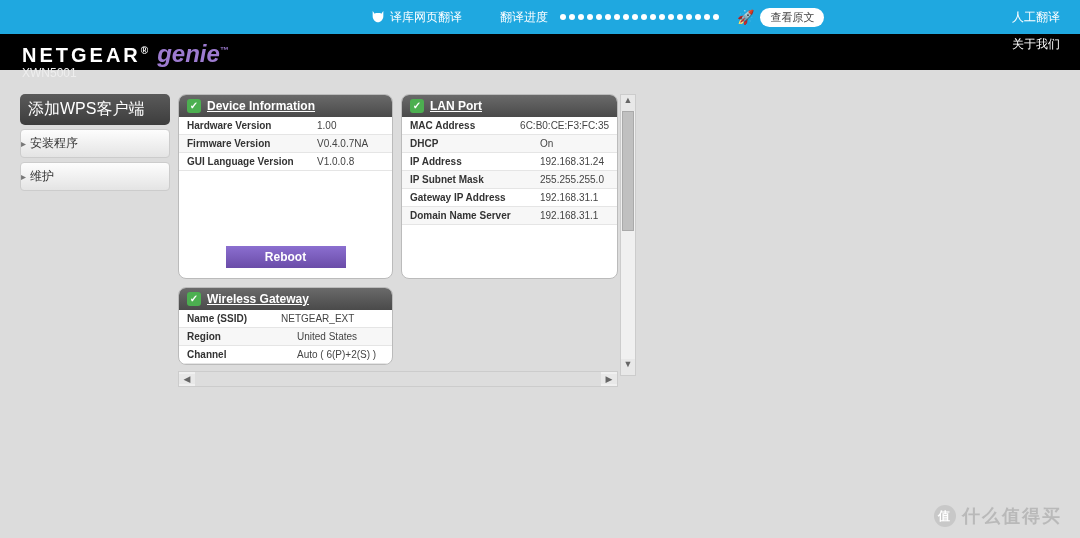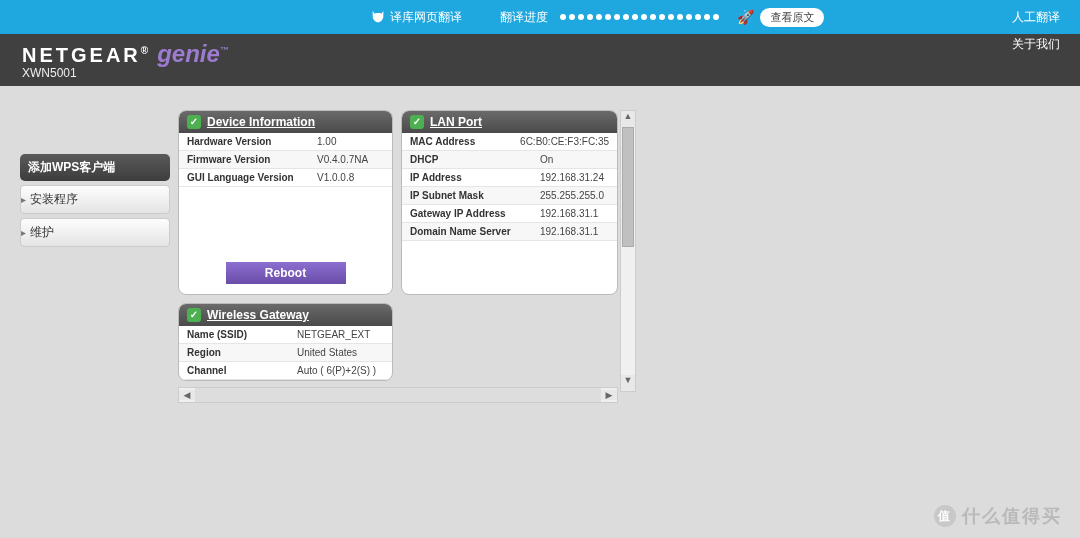--- a/index.html
+++ b/index.html
@@ -23,37 +23,37 @@
     .tb-mid { display: flex; align-items: center; margin-left: 350px; }
     .tb-logo { display: flex; align-items: center; gap: 4px; color:#fff;}
     .tb-logo svg { fill: #fff; }
     .dots { display: flex; gap: 3px; margin: 0 12px; align-items: center;}
     .dots span { width: 6px; height: 6px; background: #fff; border-radius: 50%; display:inline-block; }
     .rocket { font-size: 14px; margin: 0 6px; }
     .view-orig { background: #fff; color: #444; border-radius: 10px; padding: 2px 10px; font-size: 11px; cursor:pointer;}
     .tb-right { margin-left: auto; display: flex; gap: 10px; flex-direction: column; }
     .tb-right span { cursor: pointer; }
     .header {
-      background: #404040;
+      background: #000000;
       color: #fff;
       padding: 6px 22px 8px;
-      height: 52px;
+      height: 36px;
     }
     .header-brand { display: flex; align-items: baseline; gap: 6px; }
     .netgear { font-family: Arial; font-weight: bold; letter-spacing: 3px; font-size: 20px; color:#fff;}
     .reg { font-size: 10px; vertical-align: super; }
     .genie { font-size: 24px; font-weight: bold; color: #9d7bd0; font-style: italic; }
     .genie-tm { font-size: 9px; color:#9d7bd0; vertical-align: super; font-style: normal;}
     .model { font-size: 12px; color:#eee; margin-top:-2px;}
     .content { display: flex; padding: 24px 20px; gap: 8px; }
     .sidebar { width: 150px; }
     .side-header {
       background: linear-gradient(#5a5a5a,#3d3d3d);
-      color: #fff; font-size: 12px; font-weight: bold;
-      padding: 5px 8px; border-radius: 5px; margin-top: 44px;
+      color: #fff; font-size: 16px; font-weight: normal;
+      padding: 5px 8px; border-radius: 5px;
     }
     .side-item {
       background: linear-gradient(#fdfdfd,#e4e4e4);
       border: 1px solid #ccc;
       border-radius: 4px;
       margin-top: 4px;
       padding: 5px 0;
       font-size: 12px;
       color: #333;
       cursor: pointer;
@@ -234,21 +234,21 @@
           </div>
         </div>
 
         <div class="panel wifi-panel" style="margin-top:8px;">
           <div class="p-head">
             <span class="check-icon">✓</span>
             <span class="title">Wireless Gateway</span>
           </div>
           <div class="p-body">
             <div class="kv-row">
-                <span class="k" style="width:110px">Name (SSID)</span>
+                <span class="k" style="width:94px">Name (SSID)</span>
                 <span class="v">NETGEAR_EXT</span>
               </div>
             <div class="kv-row">
                 <span class="k" style="width:110px">Region</span>
                 <span class="v">United States</span>
               </div>
             <div class="kv-row">
                 <span class="k" style="width:110px">Channel</span>
                 <span class="v">Auto ( 6(P)+2(S) )</span>
               </div>

